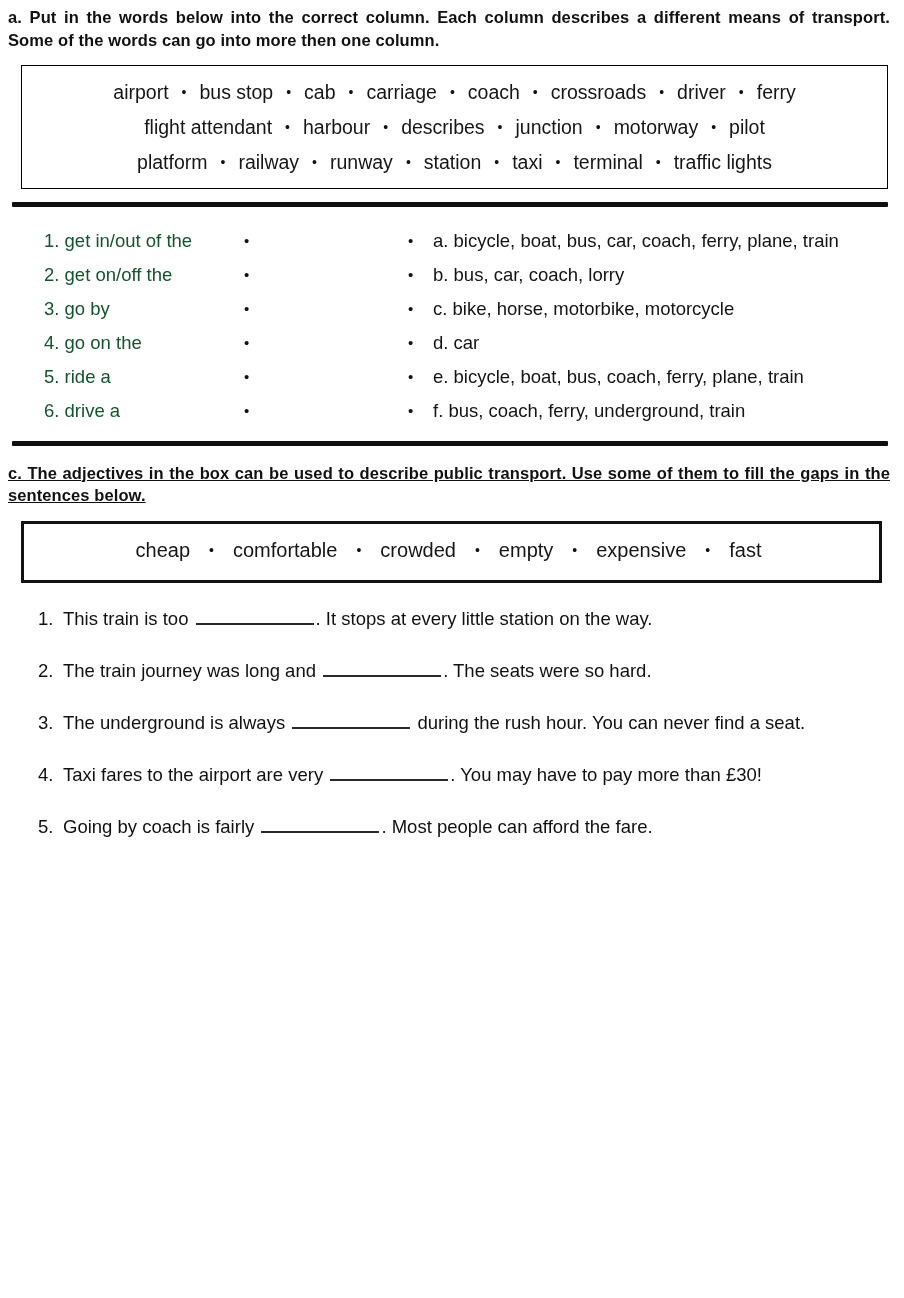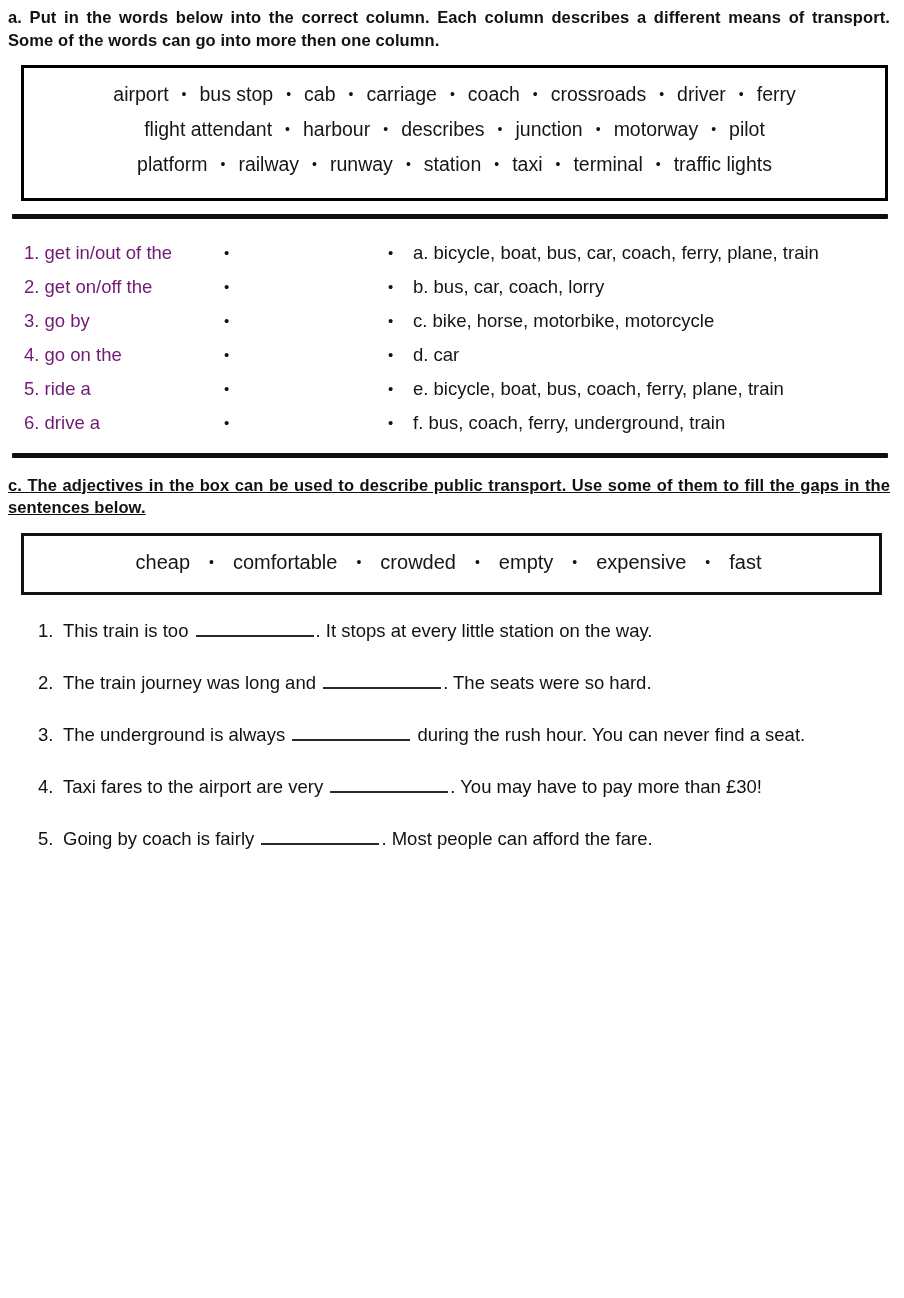--- a/index.html
+++ b/index.html
@@ -16,23 +16,23 @@
   .sec-title {
     font-weight: bold;
     font-size: 16.5px;
     line-height: 1.38;
     text-align: justify;
     letter-spacing: 0.1px;
   }
 
   
   .word-box {
-    border: 3px solid #000000;
+    border: 1px solid #000000;
     margin: 13px 2px 0 13px;
-    padding: 9px 6px 16px 6px;
+    padding: 9px 6px 8px 6px;
     text-align: center;
   }
   .word-line { font-size: 19.5px; line-height: 35px; white-space: nowrap; }
   .word-line .sep { display: inline-block; margin: 0 13px; font-size: 14px; vertical-align: 2px; color: #111; }
   .word-line .word { color: #161616; }
 
   .adj-box {
     border: 3px solid #121212;
     margin: 14px 8px 0 13px;
     padding: 8px 12px 12px 6px;
@@ -60,21 +60,21 @@
   table.transport td { height: 287px; background: #fff; }
 
   
   .divider { height: 5px; background: #101010; margin: 13px 2px 0 4px; border-radius: 1px; }
 
   .b-title { margin: 15px 0 0 2px; text-align: left; }
 
   
   .match-list { margin: 17px 0 0 0; }
   .match-row { display: flex; align-items: center; height: 34px; font-size: 18.5px; }
-  .m-verb { width: 200px; margin-left: 16px; color: #701a75; }
+  .m-verb { width: 200px; margin-left: 36px; color: #14532d; }
   .m-dot { width: 12px; font-size: 15px; line-height: 1; color: #111; }
   .m-spacer { width: 152px; }
   .m-nouns { margin-left: 13px; color: #141414; }
 
   .c-title { margin: 16px 0 0 0; text-decoration: underline; }
 
   
   .sentences { margin: 21px 0 0 0; }
   .sentence-row { display: flex; margin-bottom: 23px; font-size: 18.5px; line-height: 29px; }
   .s-num { width: 55px; padding-left: 30px; flex: none; }

